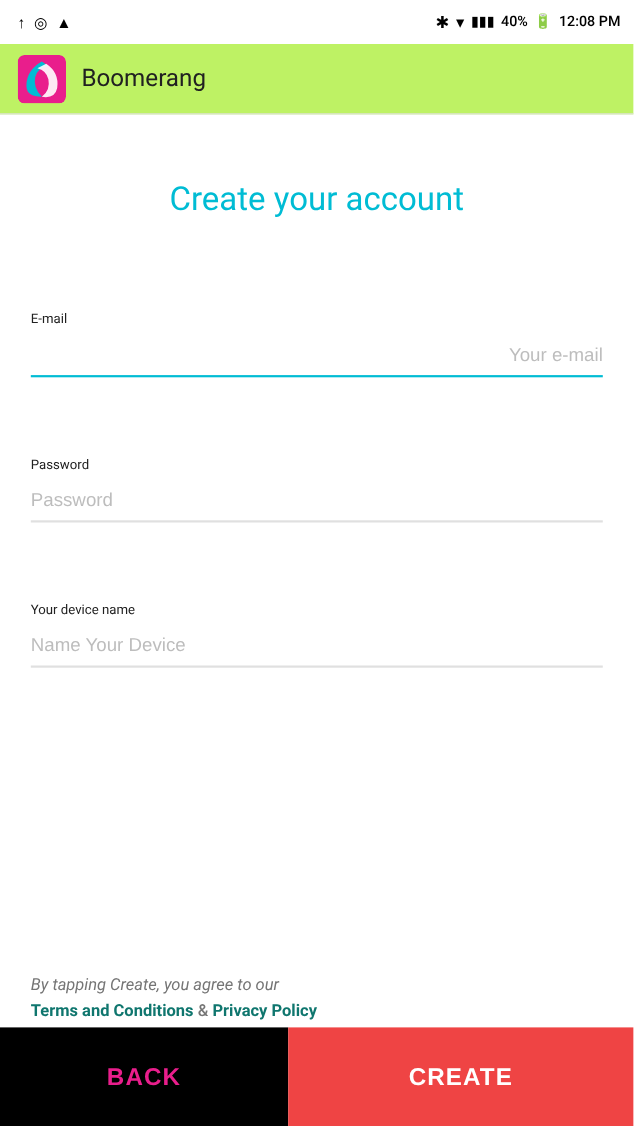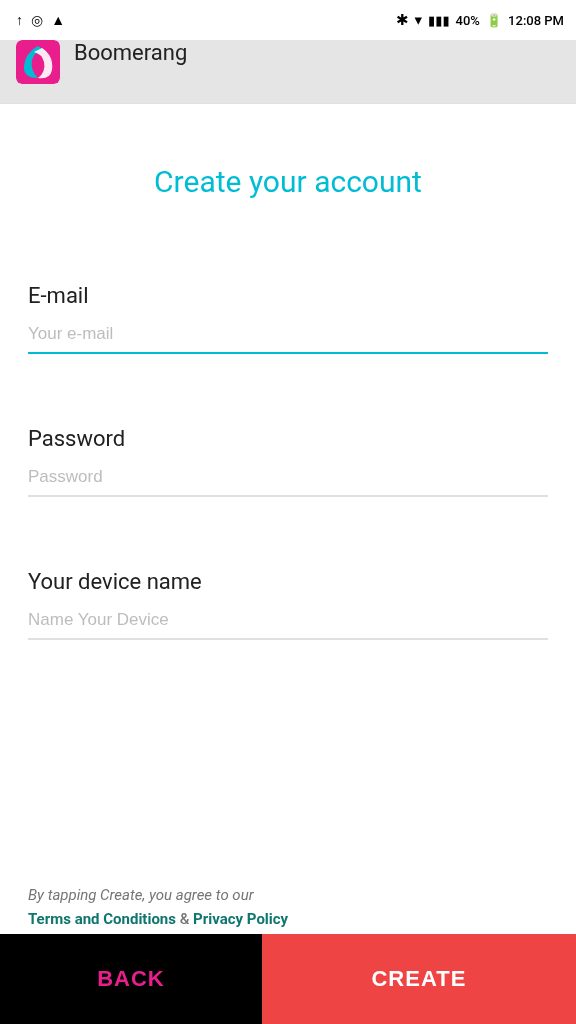--- a/index.html
+++ b/index.html
@@ -38,23 +38,24 @@
       color: #000;
       font-weight: 500;
     }
     .status-icon {
       font-size: 14px;
       color: #000;
     }
 
     
     .app-bar {
-      background: #e5e5e5;
+      background: #bef264;
       height: 64px;
       display: flex;
+      align-items: center;
       padding: 0 16px;
       border-bottom: 1px solid #e0e0e0;
       flex-shrink: 0;
     }
     .app-logo {
       width: 44px;
       height: 44px;
       margin-right: 14px;
       border-radius: 6px;
       overflow: hidden;
@@ -83,39 +84,40 @@
       font-weight: 400;
       margin-top: 60px;
       margin-bottom: 40px;
     }
 
     .field-group {
       margin-bottom: 28px;
     }
 
     .field-label {
-      font-size: 22px;
+      font-size: 12px;
       color: #212121;
       margin-bottom: 8px;
       font-weight: 400;
     }
 
     .field-input {
       width: 100%;
       border: none;
       border-bottom: 2px solid #e0e0e0;
       padding: 8px 0;
       font-size: 17px;
       color: #212121;
       outline: none;
       background: transparent;
     }
 
     .field-input.active-field {
       border-bottom-color: #00bcd4;
+      text-align: right;
     }
 
     .field-input::placeholder {
       color: #bdbdbd;
     }
 
     .terms-section {
       margin-top: auto;
       margin-bottom: 3px;
       text-align: left;

